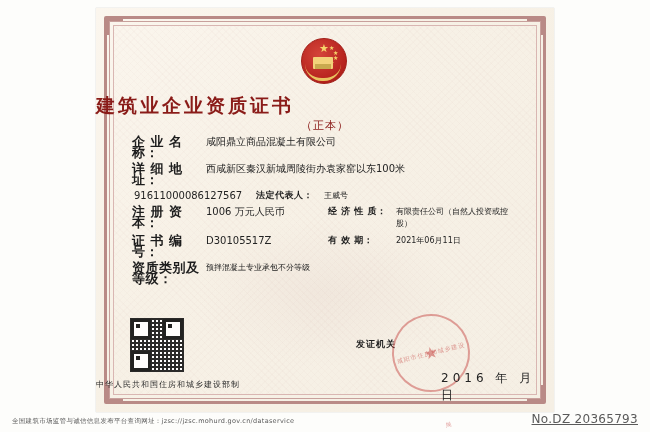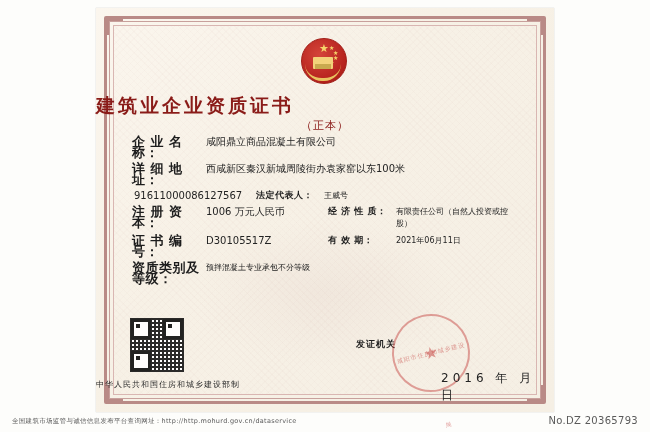--- a/index.html
+++ b/index.html
@@ -306,23 +306,24 @@
     left: 12px;
     bottom: 6px;
     font-size: 6.5px;
     color: #5a5a5a;
     letter-spacing: 0.3px;
   }
   .bottom-id {
     position: absolute;
     right: 12px;
     bottom: 6px;
-    font-size: 10px;
+    font-size: 12px;
     color: #5a5a5a;
     letter-spacing: 0.3px;
+    text-decoration: underline;
   }
   .watermark {
     position: absolute;
     left: 50%;
     top: 210px;
     transform: translateX(-50%);
     width: 260px;
     height: 150px;
     border-radius: 50%;
     background: radial-gradient(ellipse at center, rgba(190,150,146,0.10) 0%, rgba(255,255,255,0) 70%);
@@ -414,16 +415,16 @@
 
     <div class="seal">
       <div class="seal-text">咸阳市住房和城乡建设局</div>
       <div class="seal-star">★</div>
     </div>
 
     <div class="issue-date">2016 年 月 日</div>
     <div class="footer-org">中华人民共和国住房和城乡建设部制</div>
   </div>
 
-  <div class="bottom-note">全国建筑市场监管与诚信信息发布平台查询网址：http://http.mohurd.gov.cn/dataservice</div>
+  <div class="bottom-note">全国建筑市场监管与诚信信息发布平台查询网址：jzsc://jzsc.mohurd.gov.cn/dataservice</div>
   <div class="bottom-id">No.DZ   20365793</div>
 
 </div>
 
 </body></html>

